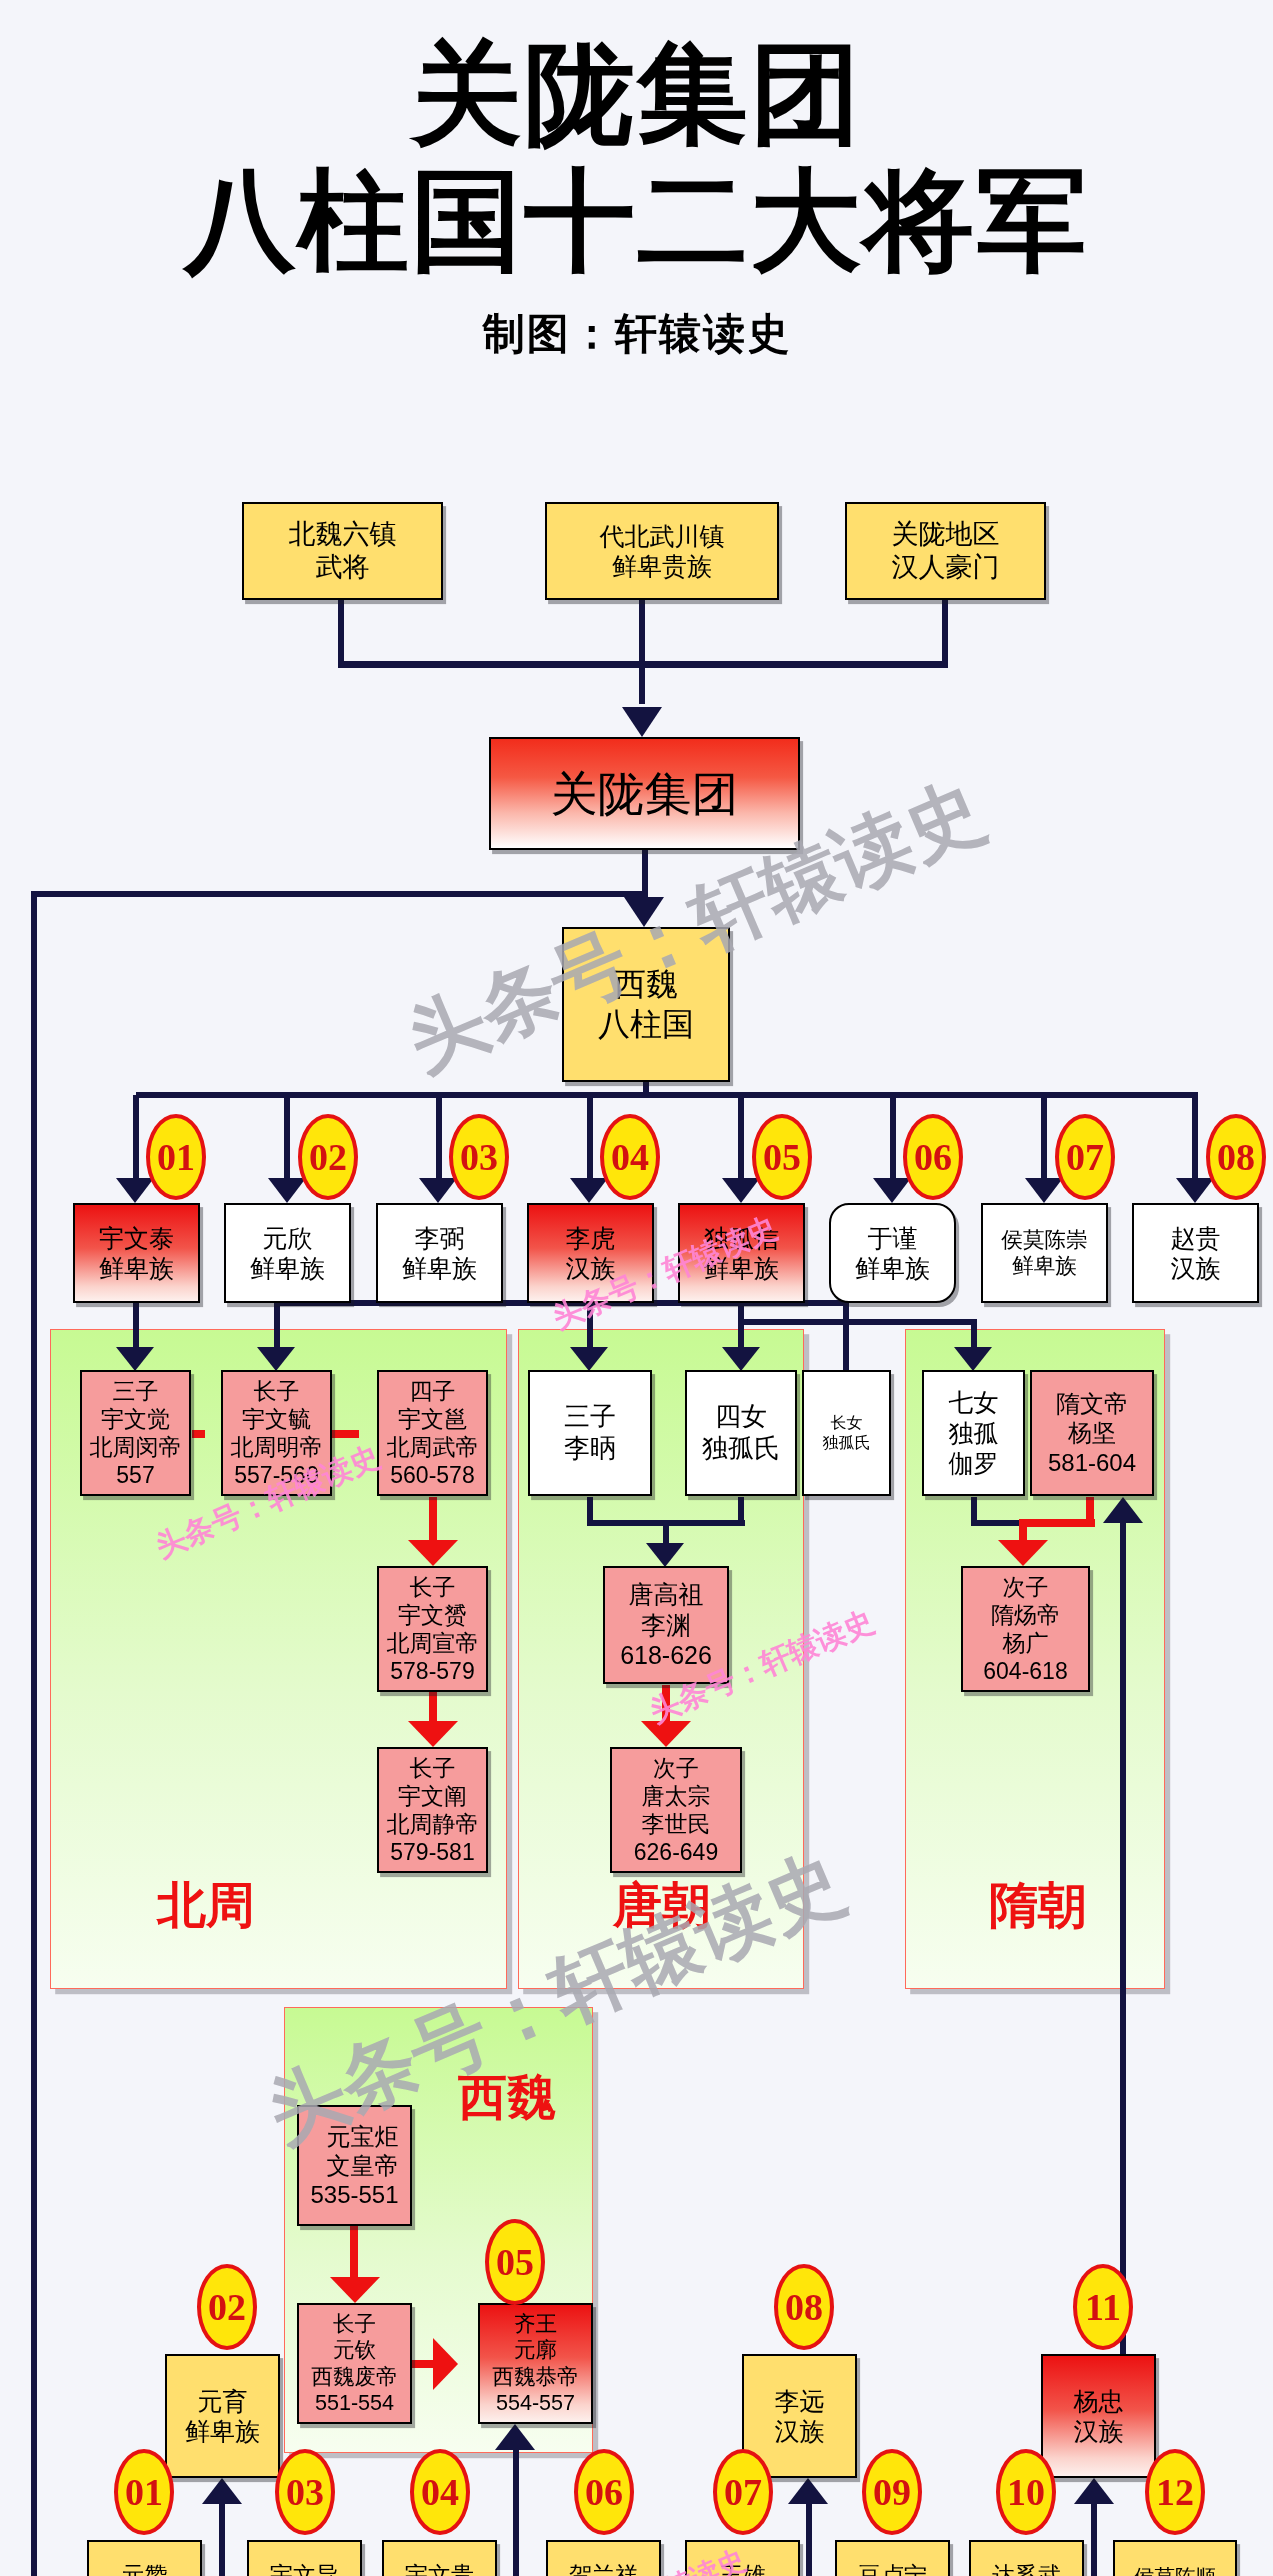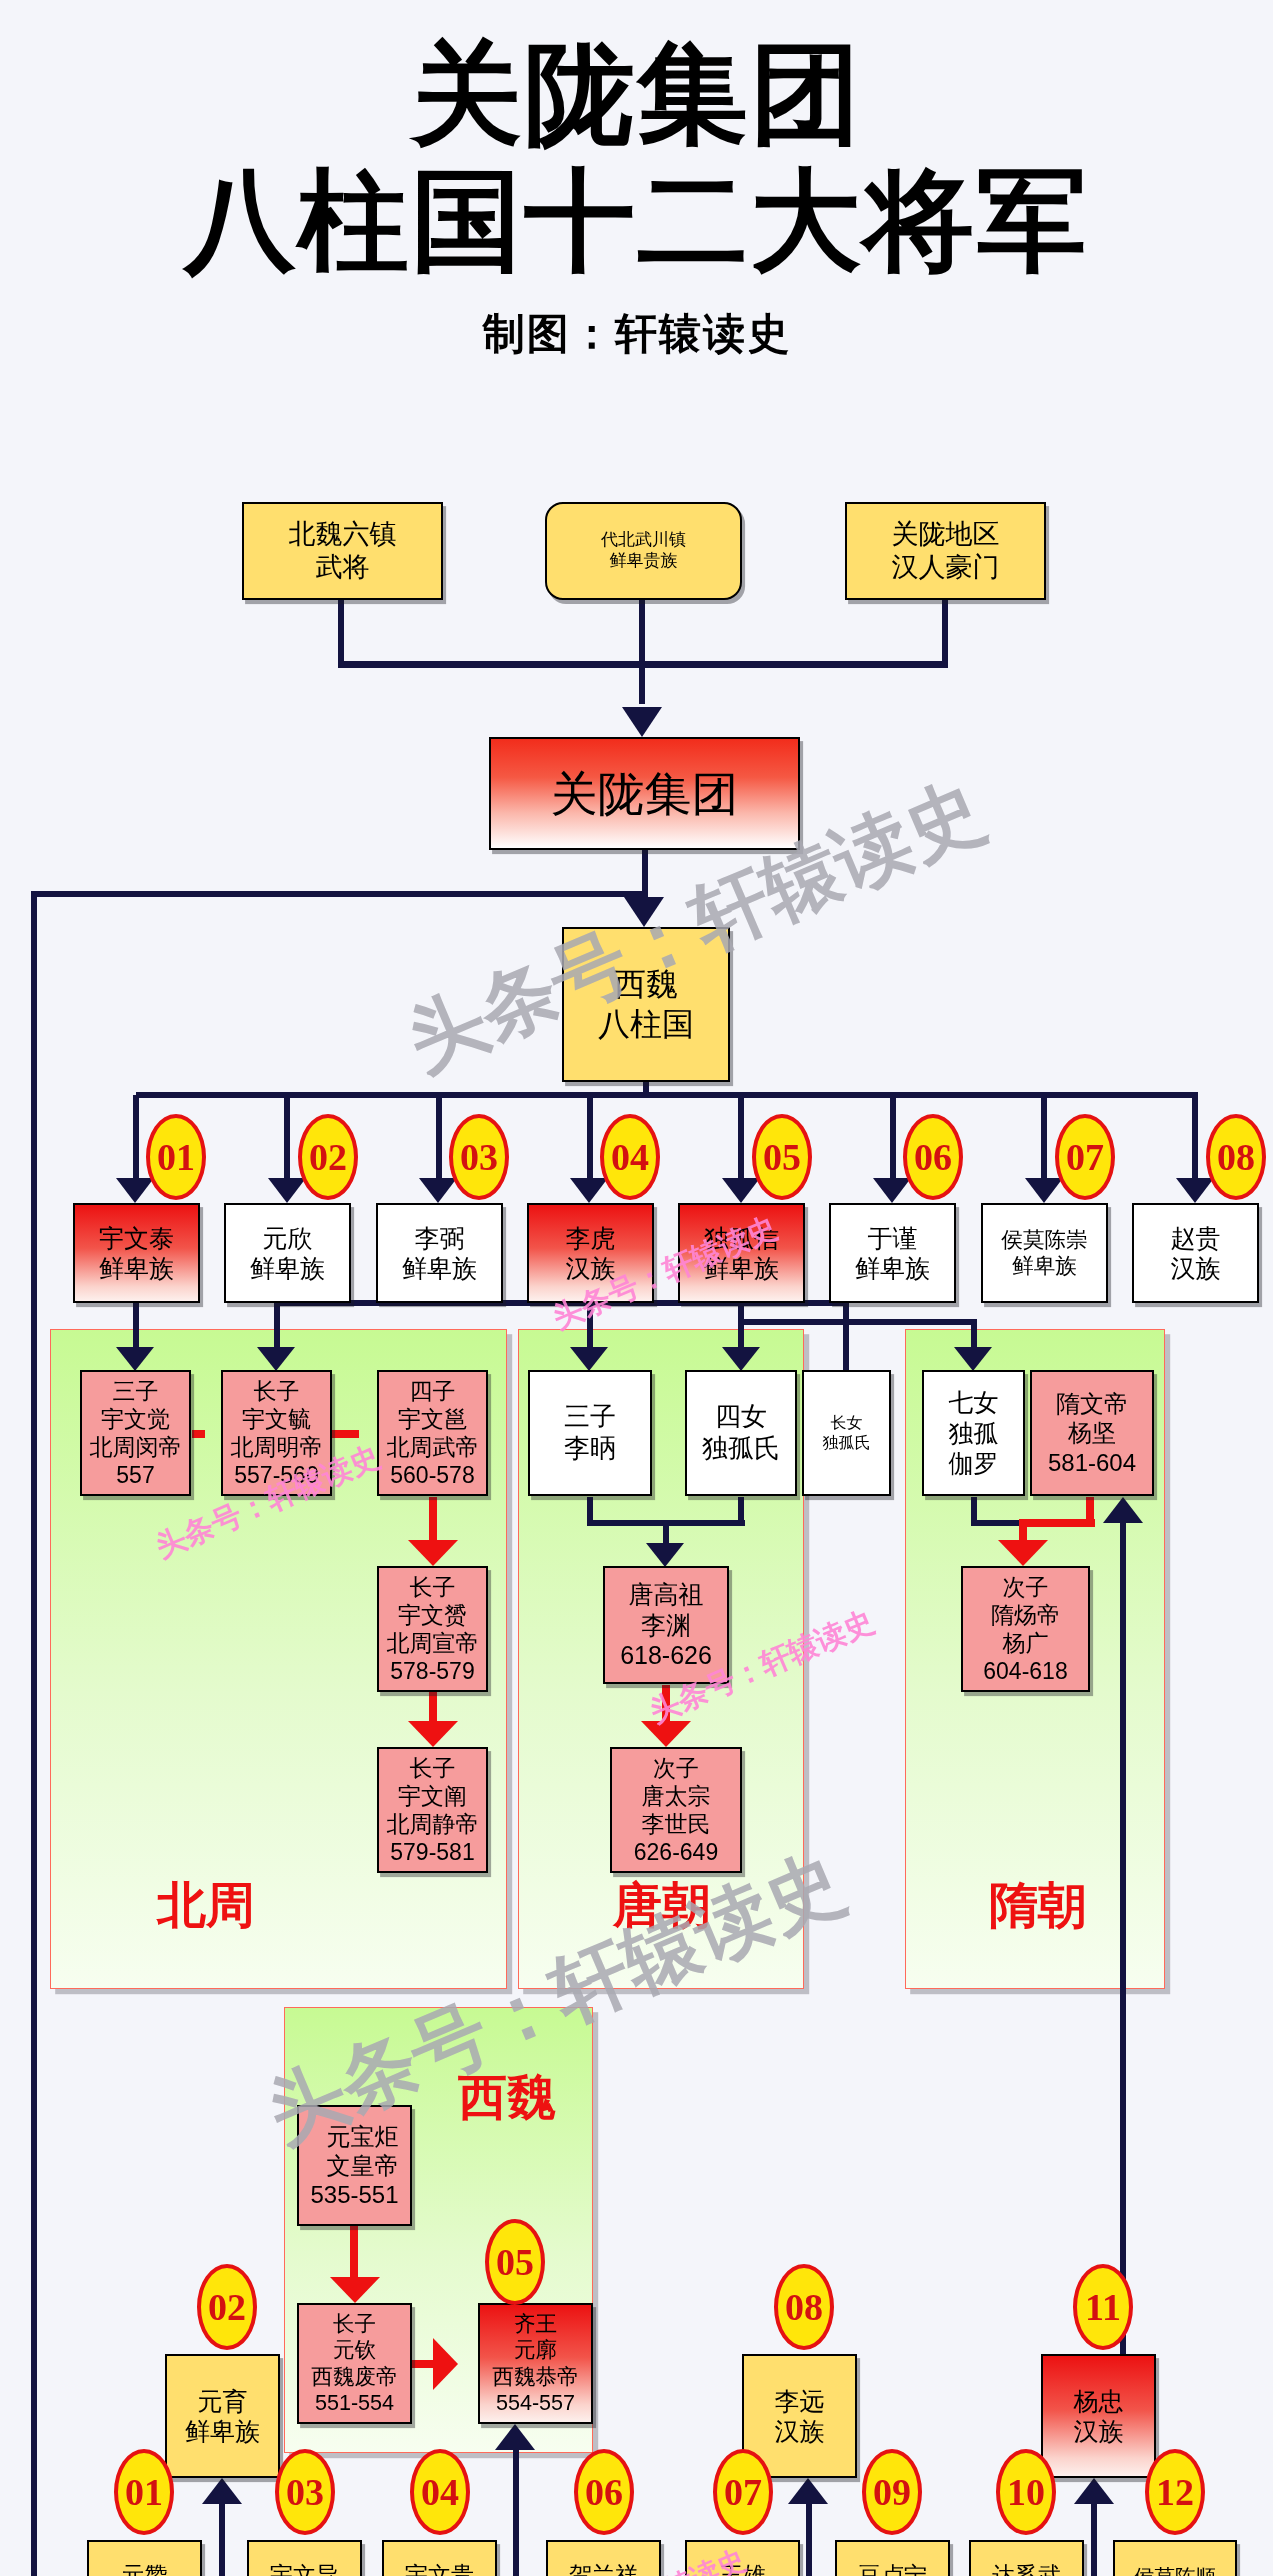--- a/index.html
+++ b/index.html
@@ -121,38 +121,38 @@
       <div class="ah" style="left: 330px; top: 2277px; border-left: 25px solid transparent; border-right: 25px solid transparent; border-top: 26px solid rgb(238, 17, 17);"></div>
       <div class="ah" style="left: 433px; top: 2338px; border-top: 26px solid transparent; border-bottom: 26px solid transparent; border-left: 25px solid rgb(238, 17, 17);"></div>
       <div class="ah" style="left: 202px; top: 2478px; border-left: 20.6px solid transparent; border-right: 20.6px solid transparent; border-bottom: 26px solid rgb(19, 19, 64);"></div>
       <div class="ah" style="left: 495px; top: 2424px; border-left: 20.6px solid transparent; border-right: 20.6px solid transparent; border-bottom: 26px solid rgb(19, 19, 64);"></div>
       <div class="ah" style="left: 788px; top: 2478px; border-left: 20.6px solid transparent; border-right: 20.6px solid transparent; border-bottom: 26px solid rgb(19, 19, 64);"></div>
       <div class="ah" style="left: 1074px; top: 2478px; border-left: 20.6px solid transparent; border-right: 20.6px solid transparent; border-bottom: 26px solid rgb(19, 19, 64);"></div>
     </div>
   <div id="layer-boxes">
       <div class="box st-yellow" style="left: 242px; top: 502px; width: 201px; height: 98px; font-size: 27px;">北魏六镇
 武将</div>
-      <div class="box st-yellow" style="left: 545px; top: 502px; width: 197px; height: 98px; font-size: 17px; border-radius: 18px;">代北武川镇
+      <div class="box st-yellow" style="left: 545px; top: 502px; width: 234px; height: 98px; font-size: 25px;">代北武川镇
 鲜卑贵族</div>
       <div class="box st-yellow" style="left: 845px; top: 502px; width: 201px; height: 98px; font-size: 27px;">关陇地区
 汉人豪门</div>
       <div class="box st-redfade" style="left: 489px; top: 737px; width: 311px; height: 113px; font-size: 47px;">关陇集团</div>
       <div class="box st-yellow" style="left: 562px; top: 927px; width: 168px; height: 155px; font-size: 32px;">西魏
 八柱国</div>
       <div class="box st-redgrad" style="left: 73px; top: 1203px; width: 127px; height: 100px; font-size: 25px;">宇文泰
 鲜卑族</div>
       <div class="box st-white" style="left: 224px; top: 1203px; width: 127px; height: 100px; font-size: 25px;">元欣
 鲜卑族</div>
       <div class="box st-white" style="left: 376px; top: 1203px; width: 127px; height: 100px; font-size: 25px;">李弼
 鲜卑族</div>
       <div class="box st-redgrad" style="left: 527px; top: 1203px; width: 127px; height: 100px; font-size: 25px;">李虎
 汉族</div>
       <div class="box st-redgrad" style="left: 678px; top: 1203px; width: 127px; height: 100px; font-size: 25px;">独孤信
 鲜卑族</div>
-      <div class="box st-white" style="left: 829px; top: 1203px; width: 127px; height: 100px; font-size: 25px;">于谨
+      <div class="box st-white" style="left: 829px; top: 1203px; width: 127px; height: 100px; font-size: 25px; border-radius: 20px;">于谨
 鲜卑族</div>
       <div class="box st-white" style="left: 981px; top: 1203px; width: 127px; height: 100px; font-size: 21.6px;">侯莫陈崇
 鲜卑族</div>
       <div class="box st-white" style="left: 1132px; top: 1203px; width: 127px; height: 100px; font-size: 25px;">赵贵
 汉族</div>
       <div class="box st-pink" style="left: 80px; top: 1370px; width: 111px; height: 126px; font-size: 23px;">三子
 宇文觉
 北周闵帝
 557</div>
       <div class="box st-pink" style="left: 221px; top: 1370px; width: 111px; height: 126px; font-size: 23px;">长子

